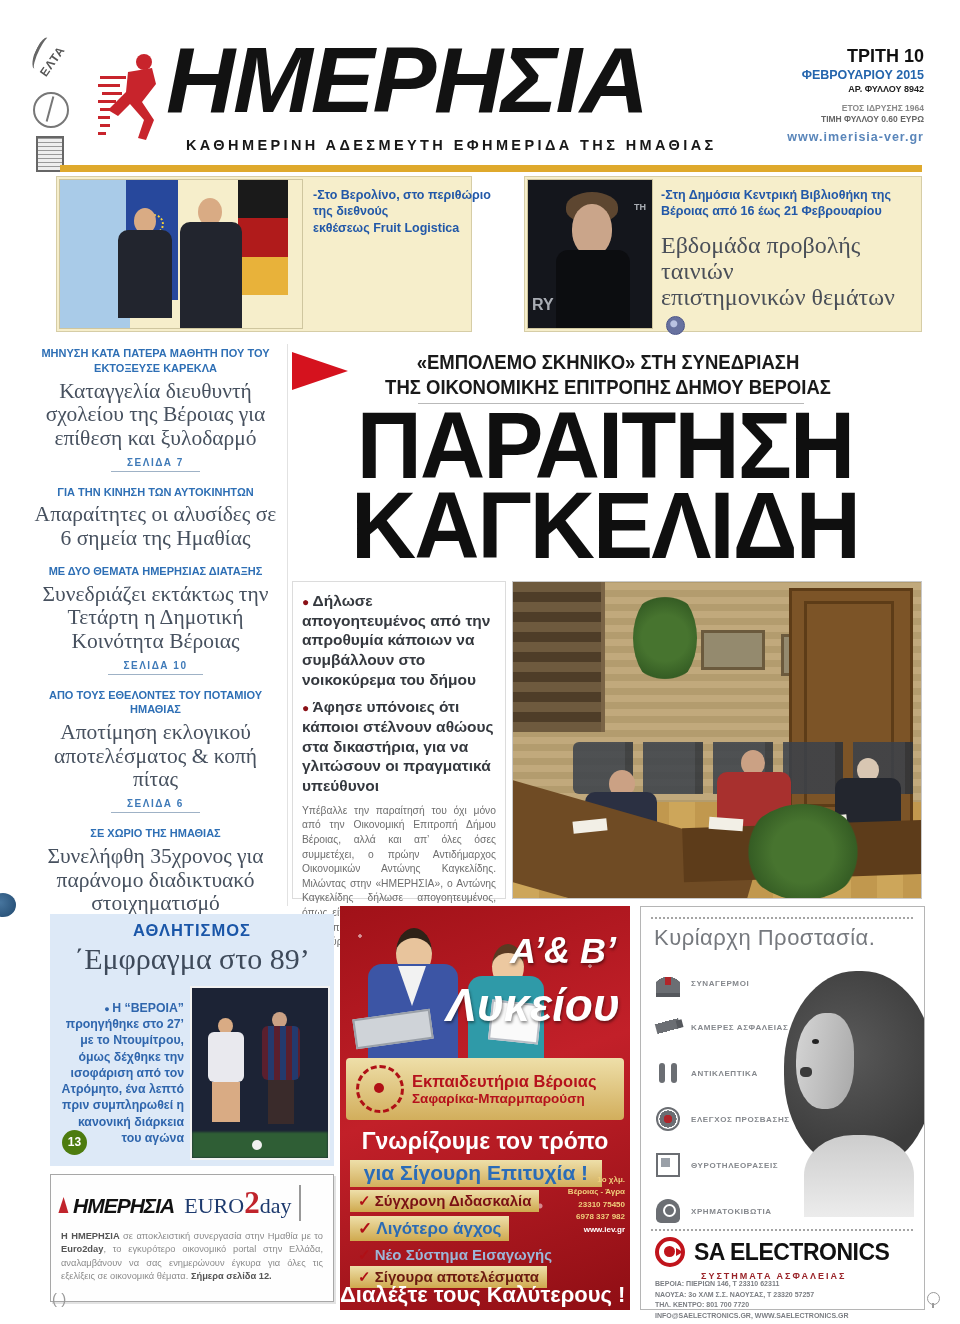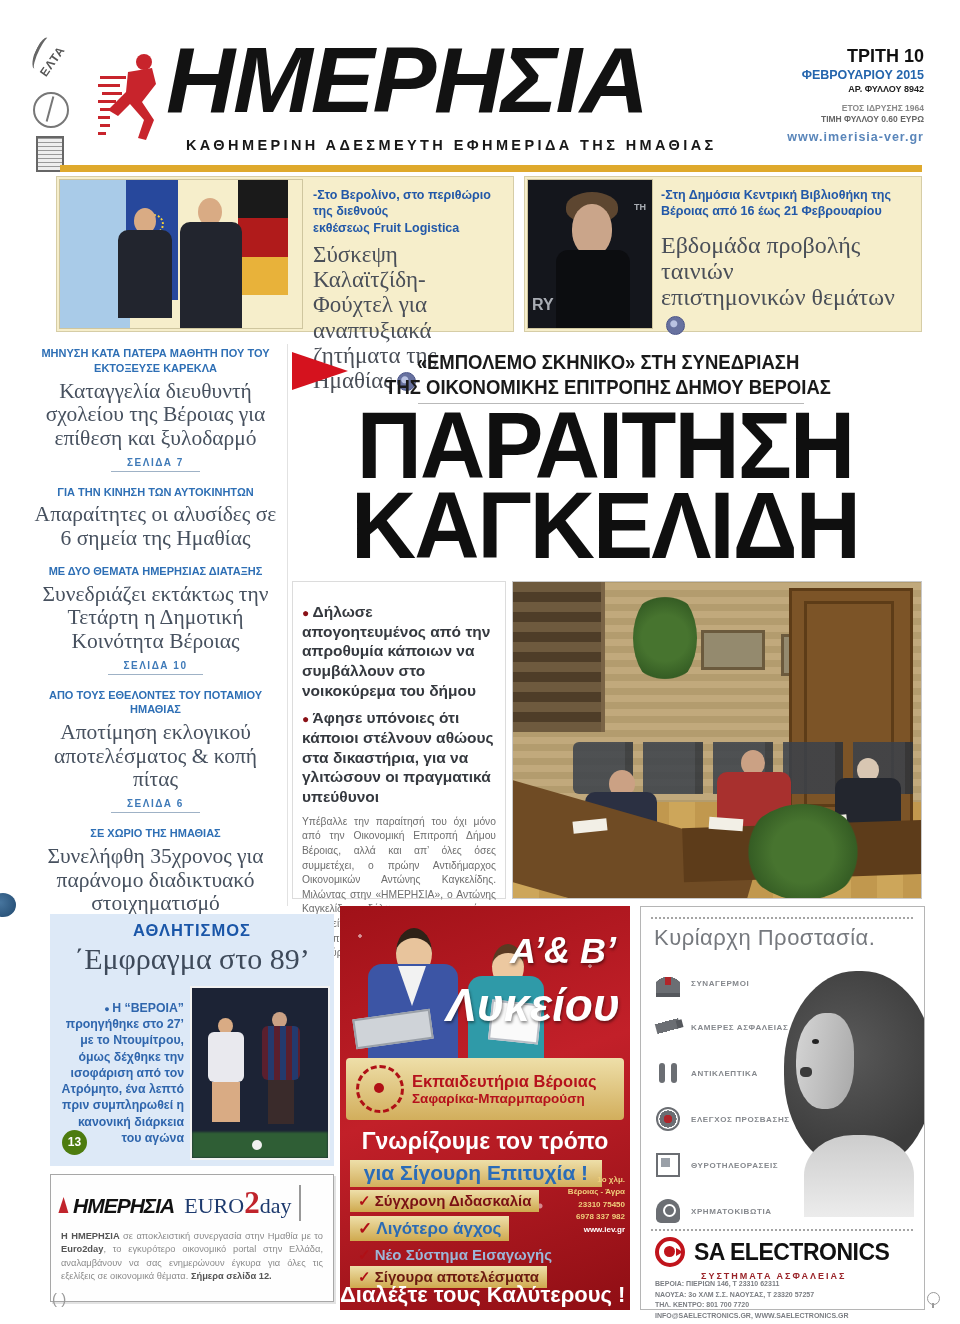--- a/index.html
+++ b/index.html
@@ -55,21 +55,21 @@
   .sb-head{font-family:"Liberation Serif",serif;font-size:21.5px;color:#47515f;line-height:1.1;margin-top:4px;}
   .sb-page{display:inline-block;font-size:10px;font-weight:bold;color:#3f7ab8;letter-spacing:1.5px;
            border-bottom:1px solid #9fb2c6;padding:3px 16px 3px;margin-top:3px;}
 
   
   .pennant{left:292px;top:352px;width:0;height:0;border-left:56px solid #d5121e;border-top:19px solid transparent;border-bottom:19px solid transparent;}
   .lead-kicker{left:308px;top:350px;width:600px;text-align:center;font-size:19.5px;font-weight:900;color:#1a1a1a;line-height:1.3;transform:scaleX(.95);}
   .kicker-rule{left:418px;top:403px;width:386px;height:1px;background:#b9b9b9;}
   .lead-head{left:288px;top:406px;width:634px;text-align:center;font-weight:900;color:#0f0f0f;}
   .lead-head div{font-size:94px;line-height:80px;letter-spacing:-2px;transform:scaleX(.96);}
-  .lead-left{left:292px;top:581px;width:214px;height:318px;border:1px solid #dcdcdc;box-sizing:border-box;padding:20px 9px 0 9px;}
+  .lead-left{left:292px;top:581px;width:214px;height:318px;border:1px solid #dcdcdc;box-sizing:border-box;padding:9px 9px 0 9px;}
   .bullet{font-size:15.5px;font-weight:bold;color:#35393f;line-height:1.27;margin-bottom:8px;}
   .bullet::before{content:"● ";color:#8a1016;font-size:12px;}
   .lead-body{font-size:10.3px;color:#6e6e6e;text-align:justify;line-height:1.42;margin-top:4px;}
   .lead-pref{text-align:center;font-size:11.5px;font-weight:bold;color:#2c2c2c;margin-top:7px;}
 
   
   .lead-photo{left:512px;top:581px;width:410px;height:318px;border:1px solid #c9c9c9;box-sizing:border-box;overflow:hidden;
               background:repeating-linear-gradient(0deg,#c1a97c 0 7px,#b39c6e 7px 14px);}
   .lp-floor{position:absolute;left:0;bottom:0;width:100%;height:96px;
             background:repeating-linear-gradient(90deg,#cda65a 0 26px,#c1984e 26px 52px);}
@@ -209,39 +209,34 @@
   <div class="abs mast-right">
     <div class="mr-day">ΤΡΙΤΗ 10</div>
     <div class="mr-month">ΦΕΒΡΟΥΑΡΙΟΥ 2015</div>
     <div class="mr-issue">ΑΡ. ΦΥΛΛΟΥ 8942</div>
     <div class="mr-founded">ΕΤΟΣ ΙΔΡΥΣΗΣ 1964</div>
     <div class="mr-price">ΤΙΜΗ ΦΥΛΛΟΥ 0.60 ΕΥΡΩ</div>
     <div class="mr-site">www.imerisia-ver.gr</div>
   </div>
   <div class="abs yellow-bar"></div>
 
-  <div class="abs tbox" style="left:56px;width:458px;">
+  <div class="abs tbox" style="left:56px;width:416px;">
     <div class="photo" style="width:244px;">
       <div class="flag-lb"></div>
       <div class="flag-eu"></div>
       <div class="flag-de"></div>
       <div class="head-sk" style="left:74px;top:28px;"></div>
       <div class="suit" style="left:58px;top:50px;"></div>
       <div class="head-sk" style="left:138px;top:18px;width:24px;height:28px;"></div>
       <div class="suit" style="left:120px;top:42px;width:62px;height:108px;"></div>
     </div>
     <div class="abs" style="left:256px;top:10px;width:194px;">
       <div class="tb-kicker">
         <div>-Στο Βερολίνο, στο περιθώριο της διεθνούς</div>
         <div>εκθέσεως Fruit Logistica</div>
-      </div>
-      <div class="tb-head" style="font-size:23px;">
-        <div>Σύσκεψη Καλαϊτζίδη-</div>
-        <div>Φούχτελ για αναπτυξιακά</div>
-        <div><span>ζητήματα της Ημαθίας</span><span class="dot-icon"></span></div>
       </div>
     </div>
   </div>
 
   <div class="abs tbox" style="left:524px;width:398px;">
     <div class="photo" style="width:126px;">
       <div class="tb2-bg"></div>
       <div class="tb2-hair"></div>
       <div class="tb2-face"></div>
       <div class="tb2-body"></div>

